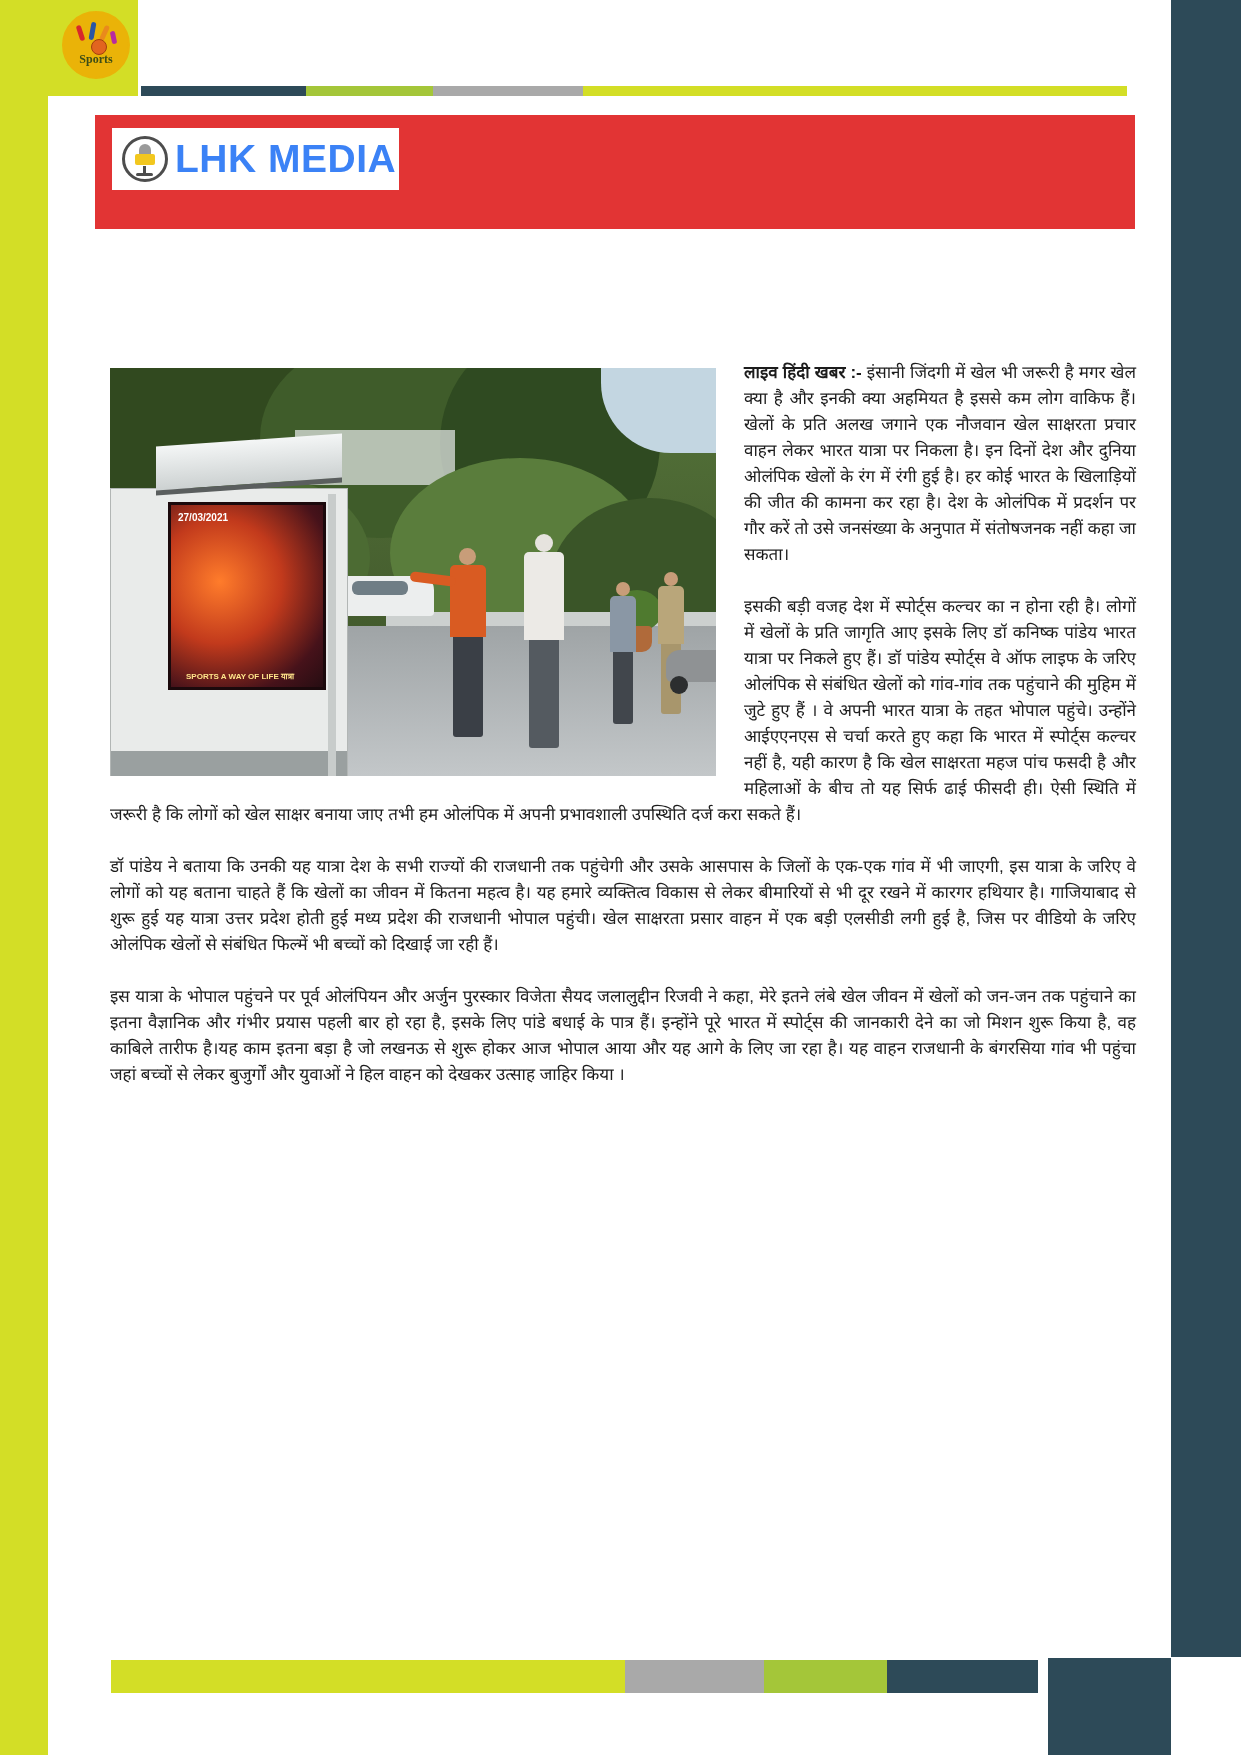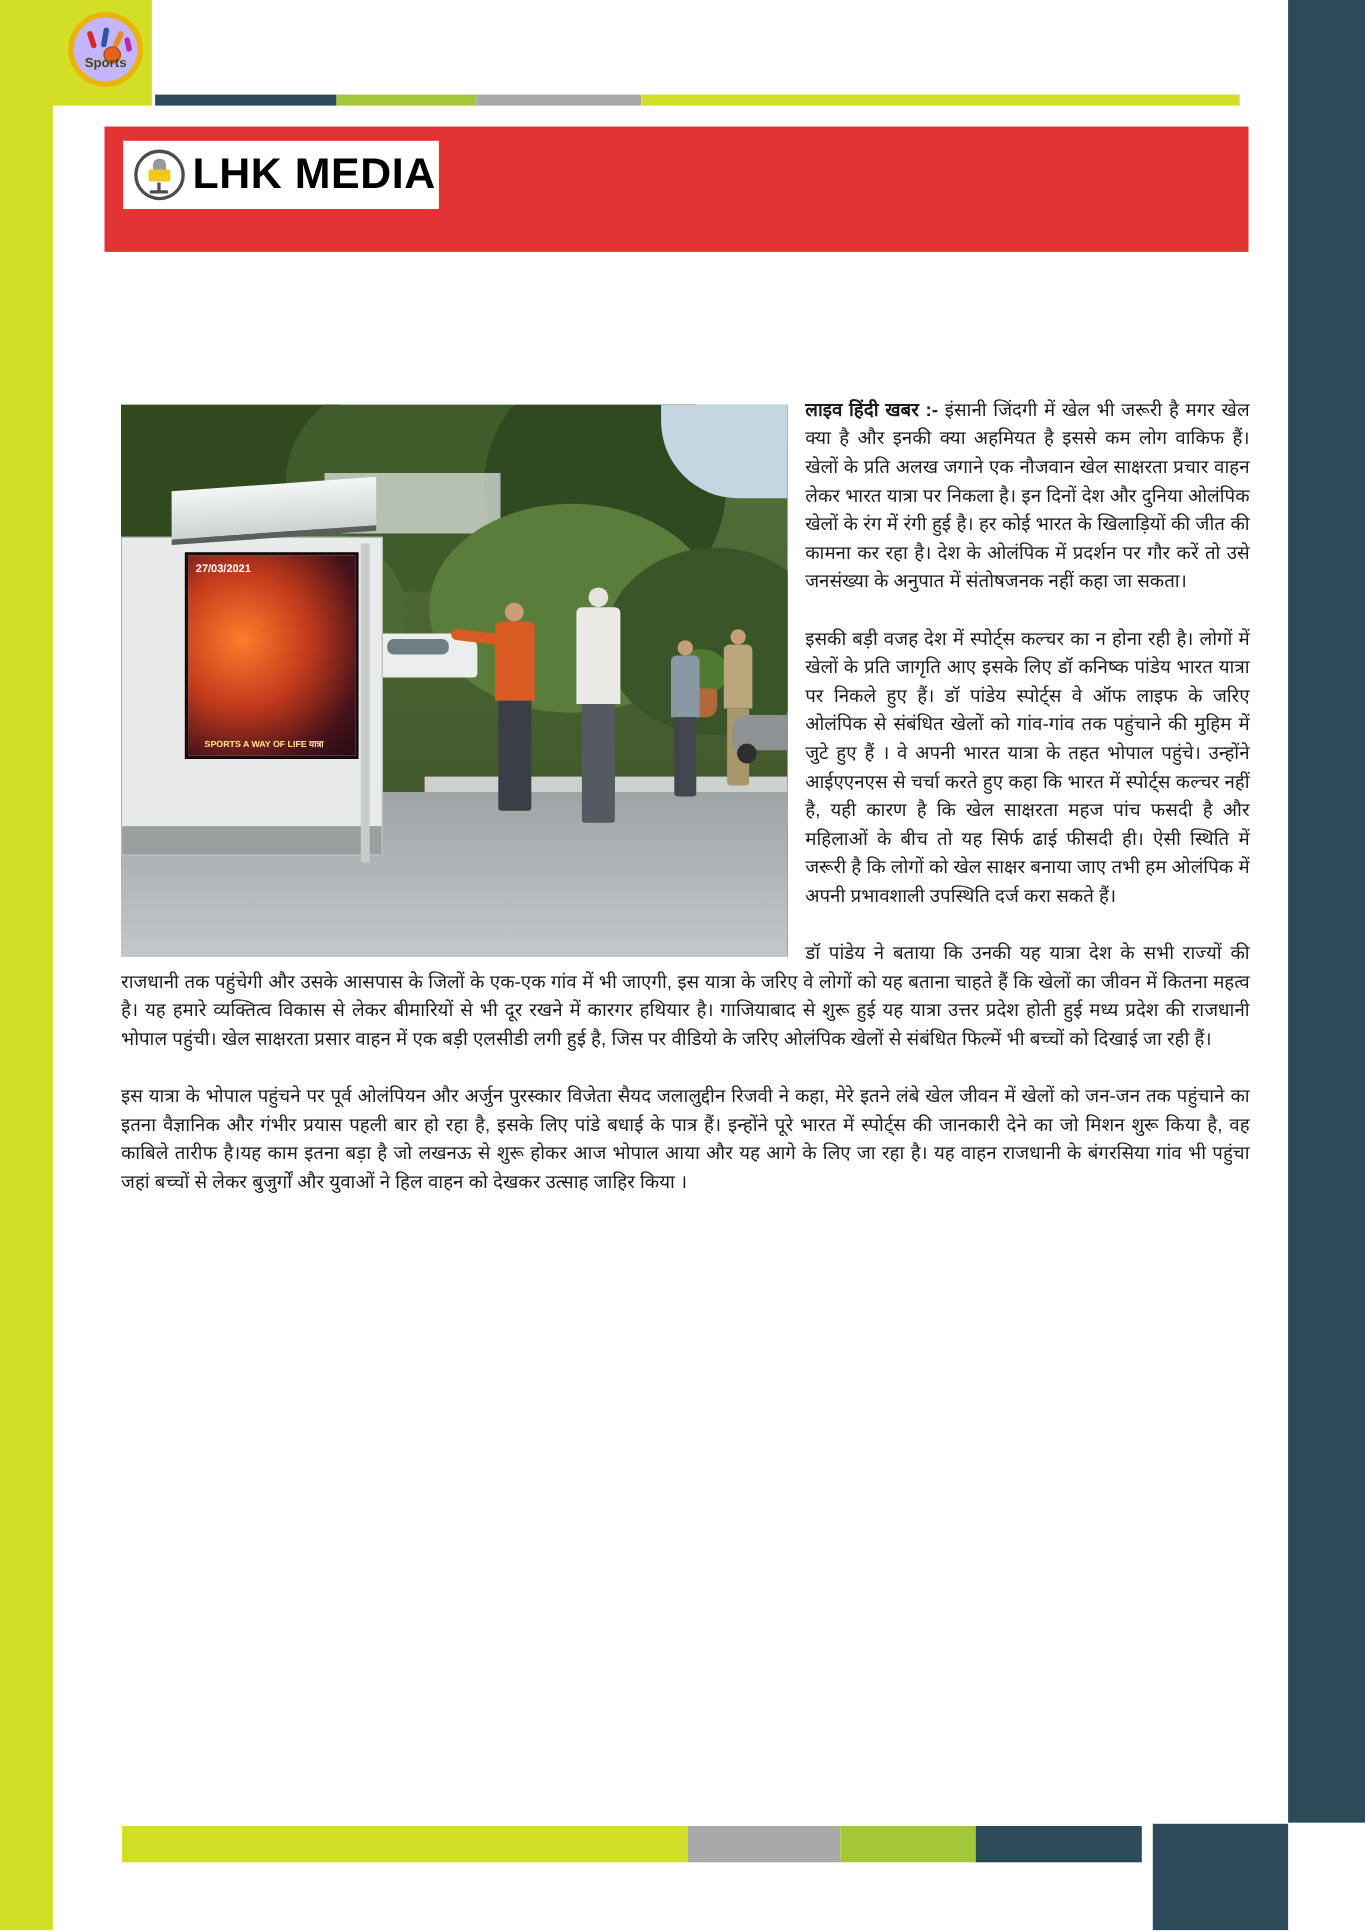--- a/index.html
+++ b/index.html
@@ -17,58 +17,58 @@
   .strip-right{position:absolute;left:1171px;top:0;width:70px;height:1657px;background:#2d4a58;}
   .bottom-bar{position:absolute;top:1660px;height:33px;}
   .bb-lime{left:111px;width:514px;background:#d3de26;}
   .bb-gray{left:625px;width:139px;background:#a9a9a9;}
   .bb-green{left:764px;width:123px;background:#a4c639;}
   .bb-teal{left:887px;width:151px;background:#2d4a58;}
   .bottom-navy{position:absolute;left:1048px;top:1658px;width:123px;height:97px;background:#2d4a58;}
 
   
   .badge{position:absolute;left:62px;top:11px;width:68px;height:68px;border-radius:50%;
-         background:#c4b5fd;border:5px solid #eab308;box-sizing:border-box;z-index:3;}
+         background:#eab308;border:2px solid #eab308;box-sizing:border-box;z-index:3;font-family:Liberation Serif, serif;}
   .badge .fig{position:absolute;border-radius:3px;}
   .f1{left:14px;top:12px;width:5px;height:16px;background:#d8272b;transform:rotate(-18deg);}
   .f2{left:26px;top:9px;width:5px;height:18px;background:#2b55a5;transform:rotate(10deg);}
   .f3{left:38px;top:12px;width:5px;height:16px;background:#e98a1c;transform:rotate(24deg);}
   .f4{left:47px;top:18px;width:5px;height:13px;background:#b82aa0;transform:rotate(-12deg);}
   .ball{position:absolute;left:27px;top:26px;width:14px;height:14px;border-radius:50%;background:#e2641f;border:1px solid #a33f0d;}
   .badge-label{position:absolute;left:0;right:0;bottom:10px;text-align:center;
                font-size:12px;font-weight:700;color:#3d4d17;}
 
   
   .site-header{position:absolute;left:95px;top:115px;width:1040px;height:114px;background:#e23434;}
   .logo-box{position:absolute;left:17px;top:13px;width:287px;height:62px;background:#fff;
             display:flex;align-items:center;padding-left:10px;box-sizing:border-box;}
   .mic-icon{width:46px;height:46px;border:3px solid #4d4d4d;border-radius:50%;
             position:relative;margin-right:7px;flex:none;box-sizing:border-box;}
   .mic-top{position:absolute;left:14px;top:5px;width:12px;height:20px;background:#9a9a9a;border-radius:6px;}
   .mic-band{position:absolute;left:10px;top:15px;width:20px;height:11px;background:#f2c71e;border-radius:2px;}
   .mic-stem{position:absolute;left:18px;top:27px;width:3px;height:8px;background:#4d4d4d;}
   .mic-base{position:absolute;left:11px;top:34px;width:17px;height:3px;background:#4d4d4d;border-radius:2px;}
-  .logo-text{font-size:39px;font-weight:800;color:#000000;letter-spacing:0.5px;white-space:nowrap;text-align:right;}
+  .logo-text{font-size:39px;font-weight:800;color:#3b82f6;letter-spacing:0.5px;white-space:nowrap;text-align:right;}
 
   .nav-row1{position:absolute;left:332px;top:24px;width:578px;display:flex;justify-content:space-between;}
   .nav-row2{position:absolute;left:30px;top:84px;display:flex;gap:37px;}
   .nav-link{color:#ffffff;font-weight:700;font-size:15px;text-decoration:none;white-space:nowrap;cursor:pointer;}
 
   
   .headline{position:absolute;left:135px;top:276px;width:930px;
             font-size:33px;line-height:1.35;font-weight:700;color:#e03131;}
 
   
   .article{position:absolute;left:110px;top:360px;width:1026px;
            font-size:17px;line-height:1.53;color:#1c1c1c;text-align:justify;}
   .article p{margin:0 0 26px 0;}
   .lead{font-weight:700;}
 
   
-  .photo{float:left;width:606px;height:502px;margin:8px 16px 8px 0;position:relative;
+  .photo{float:left;width:606px;height:408px;margin:8px 28px 8px 0;position:relative;
          overflow:hidden;background:linear-gradient(#55743a,#42592c 70%,#3c4f28);}
   .blob{position:absolute;border-radius:50%;}
   .b1{left:-40px;top:-50px;width:260px;height:220px;background:#31491f;}
   .b2{left:150px;top:-30px;width:240px;height:200px;background:#3f5c2a;}
   .b3{left:330px;top:-40px;width:220px;height:230px;background:#2f4a21;}
   .b4{left:60px;top:110px;width:200px;height:160px;background:#4c6b33;}
   .b5{left:280px;top:90px;width:260px;height:190px;background:#5a7d3c;}
   .b6{left:440px;top:130px;width:200px;height:170px;background:#3a5528;}
   .ph-sky{position:absolute;right:0;top:0;width:115px;height:85px;background:#c3d6e1;border-radius:0 0 0 70px;}
   .ph-building{position:absolute;left:185px;top:62px;width:160px;height:55px;background:#dfe3e0;opacity:.75;}

